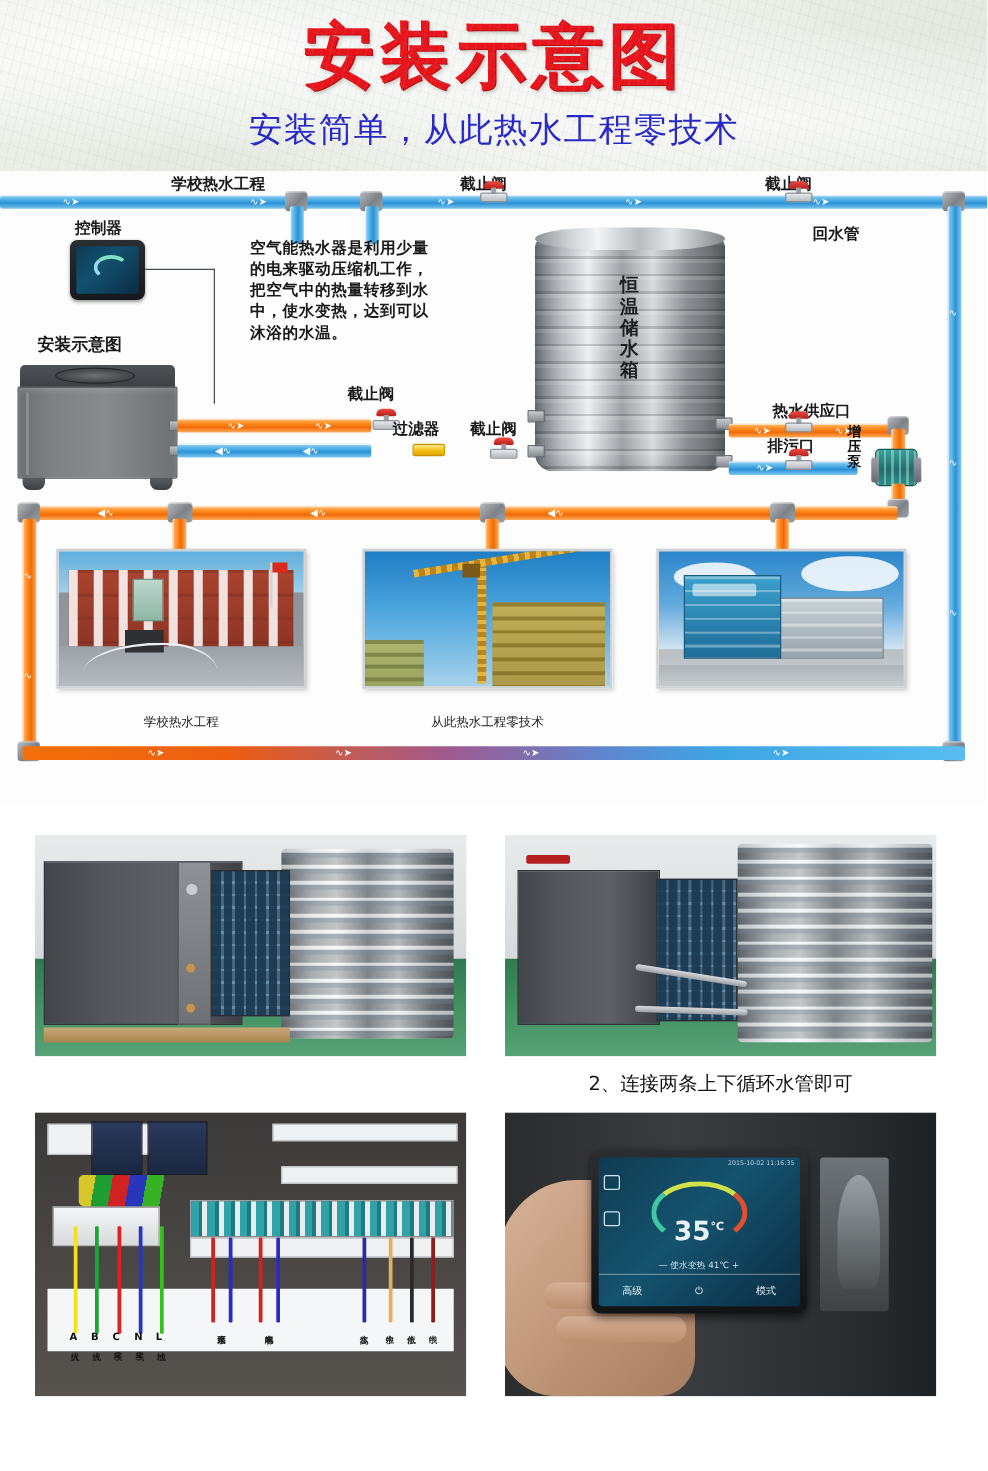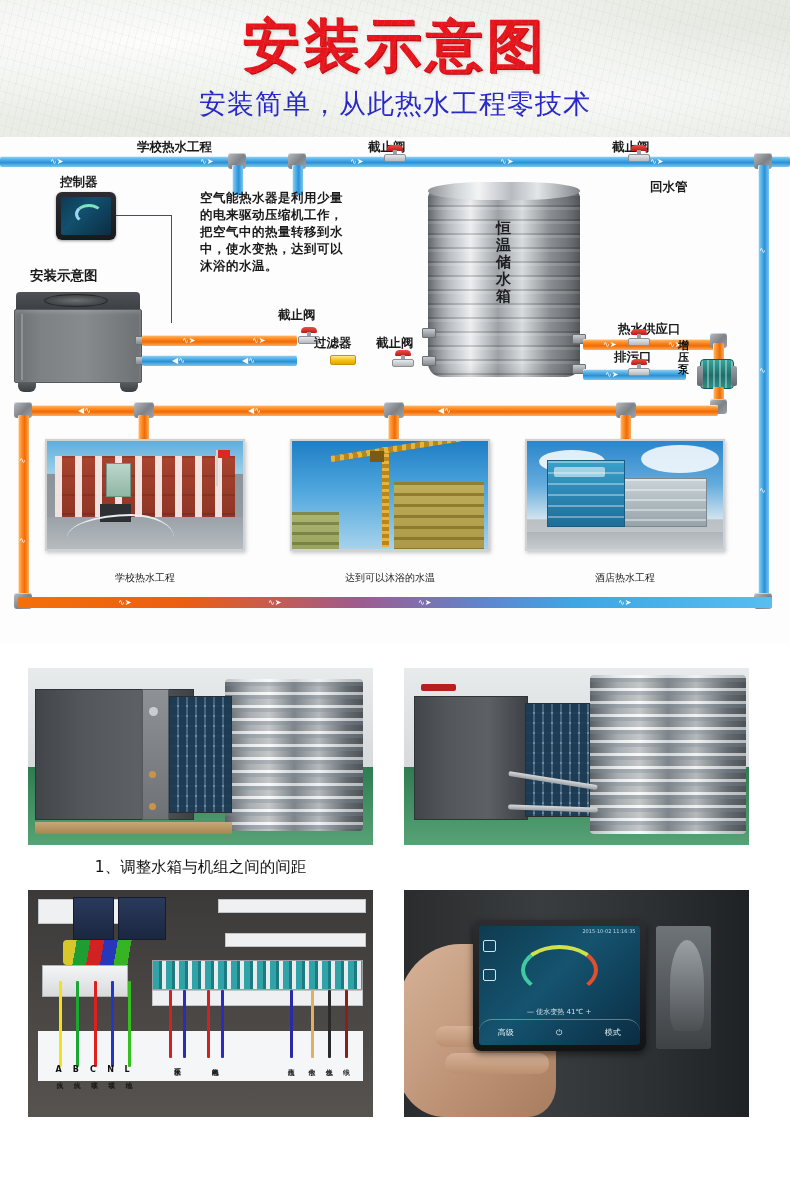--- a/index.html
+++ b/index.html
@@ -248,21 +248,21 @@
   .c-arc{ position:absolute; left:26%; top:16%; width:48%; height:42%;
         border:4px solid transparent;
         border-top-color:#d0e24a; border-left-color:#41c9a2; border-right-color:#e0502f;
         border-radius:50%; }
   .c-temp{ position:absolute; left:0; top:40%; width:100%; text-align:center;
         font-size:21px; color:#e9f3f8; font-weight:bold; }
   .c-temp sup{ font-size:9px; }
   .c-set{ position:absolute; left:0; top:68%; width:100%; text-align:center;
         font-size:7px; color:#cfe2ec; }
   .c-bar{ position:absolute; left:0; bottom:0; width:100%; height:22%;
-        border-top:1px solid rgba(255,255,255,.35); display:flex;border-radius:13px; }
+        border-top:1px solid rgba(255,255,255,.35); display:flex; }
   .c-btn{ flex:1; display:flex; align-items:center; justify-content:center;
         font-size:8px; color:#e6f1f7; }
   .c-bracket{ position:absolute; right:11%; top:16%; width:16%; height:54%;
         background:linear-gradient(to bottom,#6f7478,#3e4245); border-radius:3px; }
   .c-bracket2{ position:absolute; right:13%; top:22%; width:10%; height:40%;
         background:linear-gradient(to bottom,#9aa0a4,#4c5053); border-radius:50% 50% 20% 20%; }
 </style>
 </head>
 <body>
 
@@ -445,65 +445,64 @@
   </div>
 
   <div class="photo-card" style="left:290px;top:302px;width:200px;">
     <div class="photo ph-const">
       <div class="cr-build"></div>
         <div class="cr-build2"></div>
       <div class="cr-mast"></div>
         <div class="cr-jib"></div>
         <div class="cr-cab"></div>
     </div>
-    <div class="photo-cap">达到可以沐浴的水温</div>
+    <div class="photo-cap">从此热水工程零技术</div>
   </div>
 
   <div class="photo-card" style="left:525px;top:302px;width:200px;">
     <div class="photo ph-hotel">
       <div class="ht-cloud" style="left:6%;top:8%;width:34%;height:22%;"></div>
       <div class="ht-cloud" style="left:58%;top:4%;width:40%;height:26%;"></div>
       <div class="ht-road"></div>
       <div class="ht-side"></div>
       <div class="ht-main"></div>
       <div class="ht-logo"></div>
     </div>
-    <div class="photo-cap">酒店热水工程</div>
   </div>
 </div>
 
 <div class="steps">
 
   <div class="step" style="left:28px;top:20px;width:345px;">
     <div class="step-img">
       <div class="s-wall"></div>
         <div class="s-floor"></div>
       <div class="s-tank" style="left:57%;top:6%;width:40%;height:86%;"></div>
       <div class="s-unit" style="left:2%;top:12%;width:46%;height:74%;"></div>
       <div class="s-panel" style="left:33%;top:12%;width:8%;height:74%;"></div>
       <div class="s-grille" style="left:41%;top:16%;width:18%;height:66%;"></div>
       <div class="s-pallet" style="left:2%;bottom:6%;width:57%;height:7%;"></div>
       <div style="position:absolute;left:35%;top:22%;width:9px;height:9px;border-radius:50%;background:#c9ced2;"></div>
       <div style="position:absolute;left:35%;top:58%;width:7px;height:7px;border-radius:50%;background:#c9944a;"></div>
       <div style="position:absolute;left:35%;top:76%;width:7px;height:7px;border-radius:50%;background:#c9944a;"></div>
     </div>
-    <div class="step-cap">1、调整水箱与机组之间的间距</div>
   </div>
 
   <div class="step" style="left:404px;top:20px;width:345px;">
     <div class="step-img">
       <div class="s-wall"></div>
         <div class="s-floor"></div>
       <div class="s-tank" style="left:54%;top:4%;width:45%;height:90%;"></div>
       <div class="s-unit" style="left:3%;top:16%;width:33%;height:70%;"></div>
       <div class="s-grille" style="left:35%;top:20%;width:19%;height:64%;"></div>
       <div class="s-hose" style="left:30%;top:62%;width:26%;transform:rotate(9deg);"></div>
       <div class="s-hose" style="left:30%;top:78%;width:26%;transform:rotate(2deg);"></div>
       <div style="position:absolute;left:5%;top:9%;width:10%;height:4%;background:#b42020;border-radius:2px;"></div>
     </div>
+    <div class="step-cap">2、连接两条上下循环水管即可</div>
   </div>
 
   <div class="step" style="left:28px;top:242px;width:345px;">
     <div class="step-img" style="height:227px;">
       <div class="e-bg"></div>
       <div class="e-white" style="left:3%;top:4%;width:27%;height:11%;"></div>
       <div class="e-contactor" style="left:13%;top:3%;width:12%;height:19%;"></div>
       <div class="e-contactor" style="left:26%;top:3%;width:14%;height:19%;"></div>
       <div class="e-white" style="left:55%;top:4%;width:43%;height:6%;"></div>
       <div class="e-white" style="left:57%;top:19%;width:41%;height:6%;"></div>
@@ -563,20 +562,23 @@
       <div class="c-hand"></div>
       <div class="c-finger" style="left:12%;top:72%;width:30%;height:9%;"></div>
       <div class="c-finger" style="left:9%;top:60%;width:24%;height:9%;"></div>
 
       <div class="c-device">
         <div class="c-screen">
           <div class="c-time">2015-10-02 11:16:35</div>
           <div class="c-ico" style="top:12%;"></div>
           <div class="c-ico" style="top:36%;"></div>
           <div class="c-arc"></div>
+          <div class="c-temp">
+            <span>35</span><sup>℃</sup>
+          </div>
           <div class="c-set">
             <span>—</span>
             <span>使水变热</span>
             <span>41℃</span>
             <span>+</span>
           </div>
           <div class="c-bar">
             <div class="c-btn">高级</div>
             <div class="c-btn">⏻</div>
             <div class="c-btn">模式</div>

